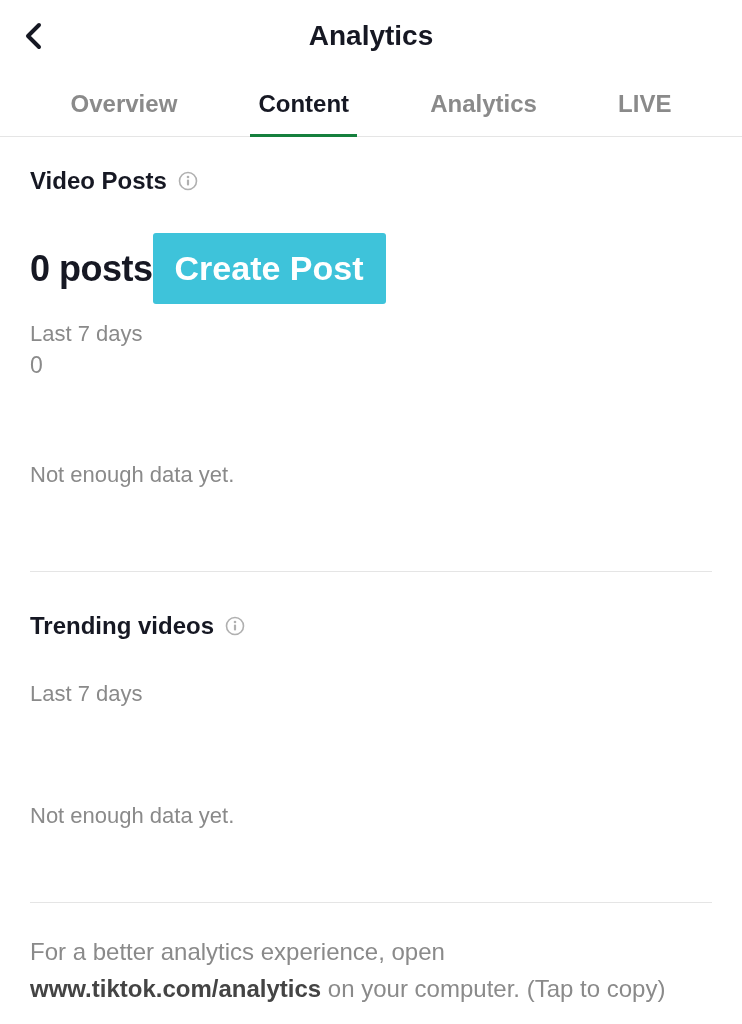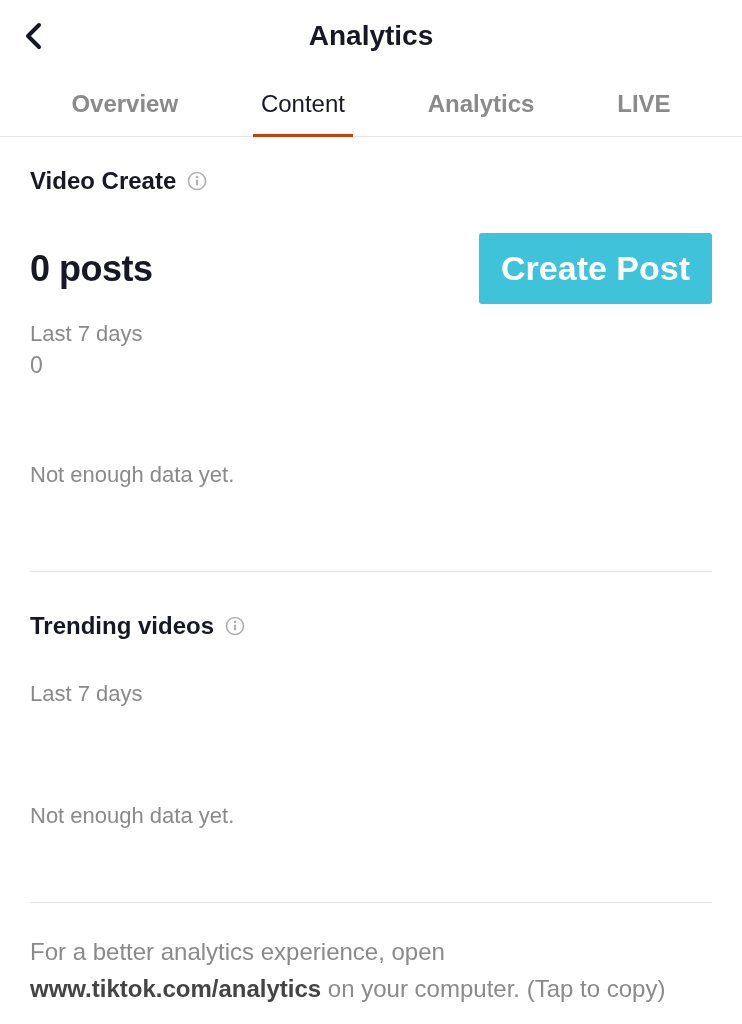--- a/index.html
+++ b/index.html
@@ -48,22 +48,22 @@
       padding: 18px 8px 16px 8px;
       font-size: 24px;
       font-weight: 600;
       color: #8a8a8a;
       cursor: pointer;
       border-bottom: 3px solid transparent;
       margin-bottom: -1px;
     }
     .tab.active {
       color: #161823;
-      font-weight: 400;
-      border-bottom: 3px solid #c2410c;
+      font-weight: 700;
+      border-bottom: 3px solid #15803d;
     }
     .content {
       padding: 30px 30px 0 30px;
     }
     .section-title {
       display: flex;
       align-items: center;
       font-size: 24px;
       font-weight: 700;
       color: #161823;
@@ -72,21 +72,20 @@
     .info-icon {
       margin-left: 10px;
       width: 22px;
       height: 22px;
       display: inline-flex;
       align-items: center;
       justify-content: center;
     }
     .posts-row {
       display: flex;
-      justify-content: space-between;
       align-items: center;
       margin-bottom: 14px;
     }
     .posts-count {
       font-size: 36px;
       font-weight: 800;
       color: #161823;
       letter-spacing: -0.5px;
     }
     .create-post-btn {
@@ -160,21 +159,21 @@
   <div class="tab">Overview</div>
   <div class="tab active">Content</div>
   <div class="tab">Analytics</div>
   <div class="tab">LIVE</div>
 </div>
 
 <div class="content">
 
   <div>
     <div class="section-title">
-      <span>Video Create</span>
+      <span>Video Posts</span>
       <span class="info-icon">
         <svg width="20" height="20" viewBox="0 0 20 20" fill="none">
           <circle cx="10" cy="10" r="8.5" stroke="#b0b0b0" stroke-width="1.6"></circle>
           <circle cx="10" cy="6" r="1.3" fill="#b0b0b0"></circle>
           <rect x="8.9" y="8.5" width="2.2" height="6" rx="1" fill="#b0b0b0"></rect>
         </svg>
       </span>
     </div>
 
     <div class="posts-row">

